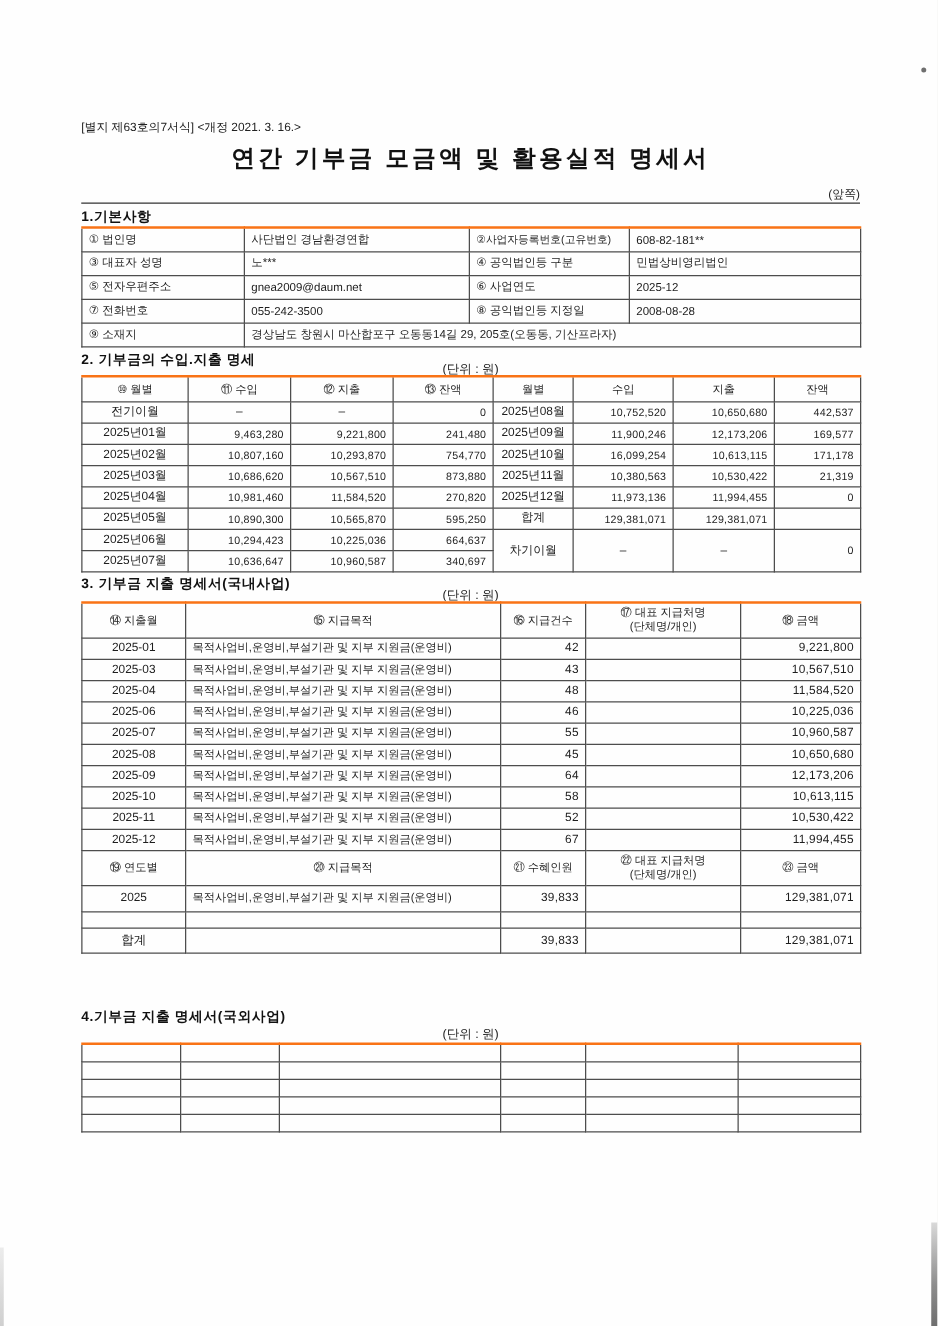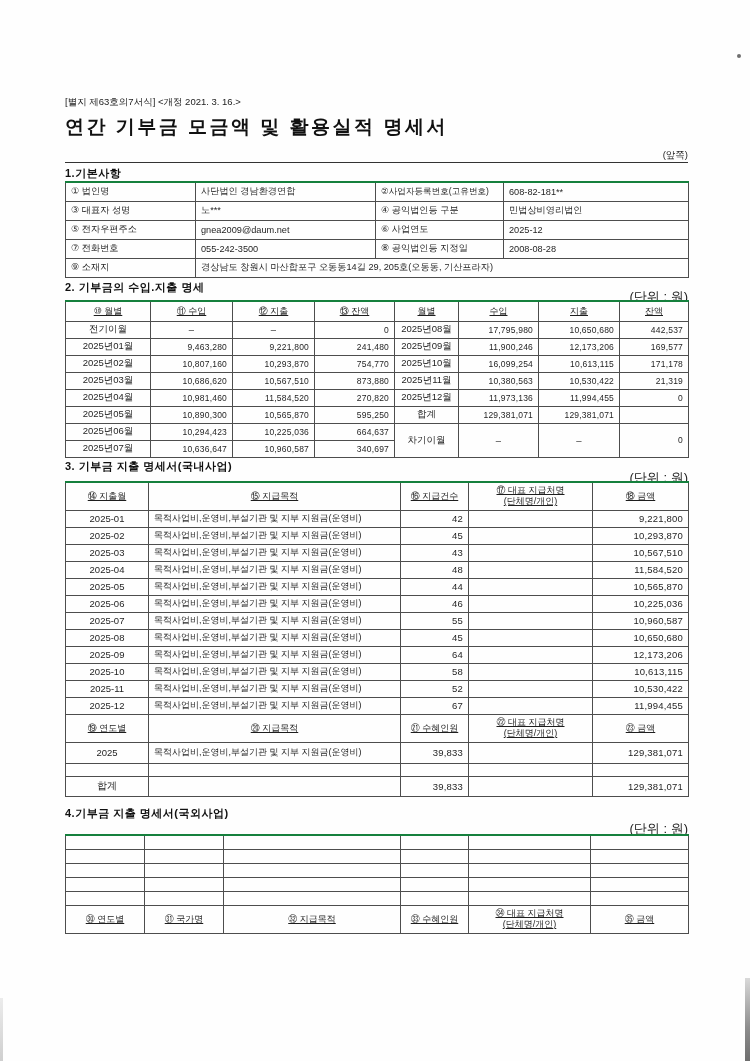--- a/index.html
+++ b/index.html
@@ -1,32 +1,32 @@
 <!DOCTYPE html>
 <html><head>
 <meta charset="utf-8">
 <style>
   * { margin:0; padding:0; box-sizing:border-box; }
   html,body { width:750px; height:1061px; background:#f2f2f0; }
   body { font-family:"Liberation Sans","DejaVu Sans",sans-serif; color:#1e1e1e; }
   .page { position:absolute; left:0; top:0; width:750px; height:1061px; background:#fefefe; overflow:hidden; }
 
   .form-note { position:absolute; left:65px; top:96px; font-size:9.5px; color:#222; }
-  .doc-title { position:absolute; left:65px; top:114px; width:623px; text-align:left;
+  .doc-title { position:absolute; left:65px; top:114px; width:623px; text-align:center;
                font-size:19px; font-weight:bold; letter-spacing:2.5px; color:#111; }
   .side-label { position:absolute; left:65px; top:149px; width:623px; text-align:right; font-size:9.5px; }
   .top-rule { position:absolute; left:65px; top:162px; width:623px; border-top:1.5px solid #333; }
 
   .sec-heading { position:absolute; left:65px; font-size:11px; font-weight:bold; color:#111; letter-spacing:0.5px; }
-  .unit-label { position:absolute; left:65px; width:623px; text-align:right; font-size:13px; color:#222; }
+  .unit-label { position:absolute; left:65px; width:623px; text-align:center; font-size:10px; color:#222; }
 
   table { position:absolute; left:65px; border-collapse:collapse; table-layout:fixed; width:623px; background:#fefefe; }
   td { border:1px solid #4d4d4d; font-size:9.5px; padding:0 5px; overflow:hidden; white-space:nowrap; vertical-align:middle; }
-  table { border-top:2px solid #15803d;padding-left:31px; }
-  .hc { text-align:center; padding:0 2px; font-size:9px;text-decoration:underline; }
+  table { border-top:2px solid #f97316;padding-left:31px; }
+  .hc { text-align:center; padding:0 2px; font-size:9px; }
   .hc2 { line-height:1.25; }
   .num { text-align:right; font-size:8.5px; letter-spacing:0.2px; }
   .mon { text-align:center; font-size:9.5px; }
   .ctr { text-align:center; }
   .lbl { font-size:9.2px; }
   .val { font-size:9.2px; }
   .purpose { font-size:9px; }
 
   
   .speck-top-right { position:absolute; left:737px; top:54px; width:4px; height:4px;
@@ -109,21 +109,21 @@
       <td class="hc">수입</td>
       <td class="hc">지출</td>
       <td class="hc">잔액</td>
     </tr>
     <tr style="height:17px">
       <td class="mon">전기이월</td>
       <td class="ctr">–</td>
       <td class="ctr">–</td>
       <td class="num">0</td>
       <td class="mon">2025년08월</td>
-      <td class="num">17,795,980</td>
+      <td class="num">10,752,520</td>
       <td class="num">10,650,680</td>
       <td class="num">442,537</td>
     </tr>
     <tr style="height:17px">
       <td class="mon">2025년01월</td>
       <td class="num">9,463,280</td>
       <td class="num">9,221,800</td>
       <td class="num">241,480</td>
       <td class="mon">2025년09월</td>
       <td class="num">11,900,246</td>
@@ -211,46 +211,32 @@
       <td class="hc">⑱ 금액</td>
     </tr>
     <tr style="height:17px">
           <td class="ctr">2025-01</td>
           <td class="purpose">목적사업비,운영비,부설기관 및 지부 지원금(운영비)</td>
           <td class="num" style="font-size:9.5px">42</td>
           <td></td>
           <td class="num" style="font-size:9.5px">9,221,800</td>
         </tr>
     <tr style="height:17px">
-          <td class="ctr">2025-02</td>
-          <td class="purpose">목적사업비,운영비,부설기관 및 지부 지원금(운영비)</td>
-          <td class="num" style="font-size:9.5px">45</td>
-          <td></td>
-          <td class="num" style="font-size:9.5px">10,293,870</td>
-        </tr>
-    <tr style="height:17px">
           <td class="ctr">2025-03</td>
           <td class="purpose">목적사업비,운영비,부설기관 및 지부 지원금(운영비)</td>
           <td class="num" style="font-size:9.5px">43</td>
           <td></td>
           <td class="num" style="font-size:9.5px">10,567,510</td>
         </tr>
     <tr style="height:17px">
           <td class="ctr">2025-04</td>
           <td class="purpose">목적사업비,운영비,부설기관 및 지부 지원금(운영비)</td>
           <td class="num" style="font-size:9.5px">48</td>
           <td></td>
           <td class="num" style="font-size:9.5px">11,584,520</td>
-        </tr>
-    <tr style="height:17px">
-          <td class="ctr">2025-05</td>
-          <td class="purpose">목적사업비,운영비,부설기관 및 지부 지원금(운영비)</td>
-          <td class="num" style="font-size:9.5px">44</td>
-          <td></td>
-          <td class="num" style="font-size:9.5px">10,565,870</td>
         </tr>
     <tr style="height:17px">
           <td class="ctr">2025-06</td>
           <td class="purpose">목적사업비,운영비,부설기관 및 지부 지원금(운영비)</td>
           <td class="num" style="font-size:9.5px">46</td>
           <td></td>
           <td class="num" style="font-size:9.5px">10,225,036</td>
         </tr>
     <tr style="height:17px">
           <td class="ctr">2025-07</td>
@@ -373,30 +359,19 @@
           <td></td>
         </tr>
     <tr style="height:14px">
           <td></td>
           <td></td>
           <td></td>
           <td></td>
           <td></td>
           <td></td>
         </tr>
-    <tr style="height:28px">
-      <td class="hc">㉚ 연도별</td>
-      <td class="hc">㉛ 국가명</td>
-      <td class="hc">㉜ 지급목적</td>
-      <td class="hc">㉝ 수혜인원</td>
-      <td class="hc hc2">
-        <span>㉞ 대표 지급처명</span><br>
-        <span>(단체명/개인)</span>
-      </td>
-      <td class="hc">㉟ 금액</td>
-    </tr>
   </tbody>
     </table>
 
   <div class="speck-top-right"></div>
   <div class="edge-strip-right"></div>
   <div class="edge-strip-left"></div>
 </div>
 
 </body></html>

